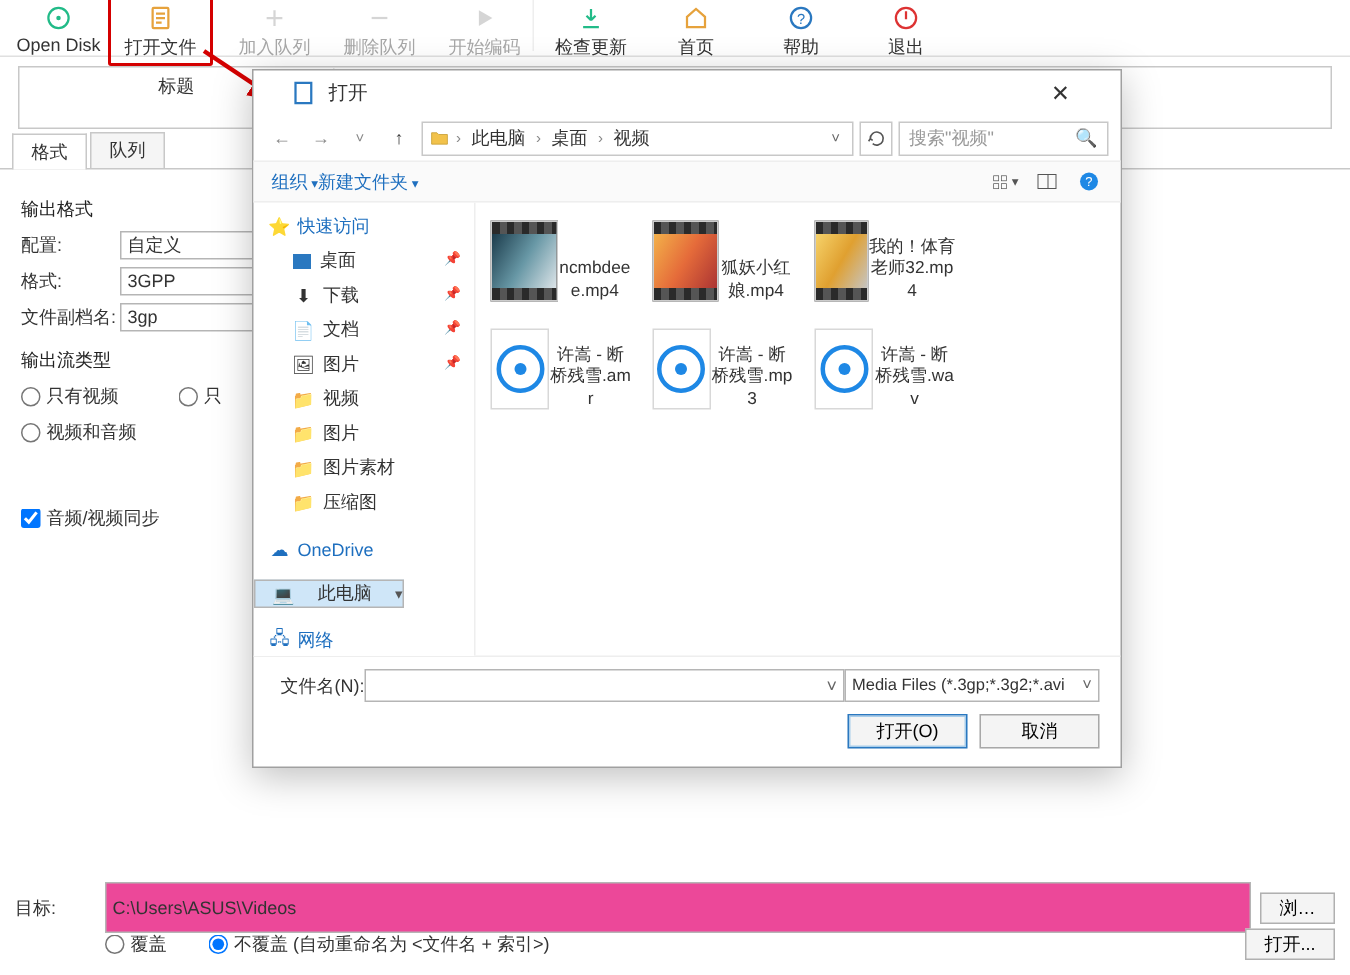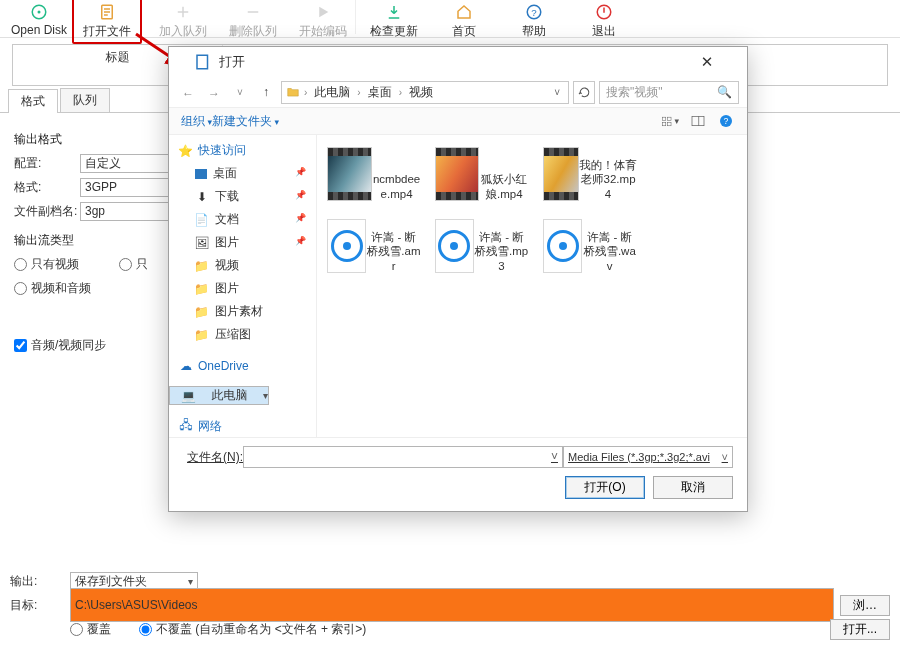--- a/index.html
+++ b/index.html
@@ -31,21 +31,21 @@
   .sel { border:1px solid #b5b5b5; background:#fff; height:19px; width:100px; padding:0 4px; font-size:12px; display:flex; align-items:center; justify-content:space-between; }
   .sel::after { content:"▾"; color:#555; font-size:10px; }
   .group-head { font-weight:normal; color:#222; margin:10px 0 4px; }
 
   .chk { display:flex; align-items:center; gap:4px; }
   .chk input { margin:0; }
 
   .bottom { position:absolute; left:0; right:0; bottom:0; padding:4px 10px 8px; background:#fff; }
   .brow { display:flex; align-items:center; height:22px; margin:2px 0; }
   .brow label.k { width:60px; }
-  .txtin { border:1px solid #b5b5b5; height:19px; padding:16px 4px; font-size:12px; background:#f97316; display:flex; align-items:center; }
+  .txtin { border:1px solid #b5b5b5; height:19px; padding:16px 4px; font-size:12px; background:#ec4899; display:flex; align-items:center; }
   .btn-sm { border:1px solid #b0b0b0; background:#f4f4f4; height:21px; padding:0 12px; font-size:12px; cursor:pointer; }
 
   
   .dialog { position:absolute; left:168px; top:46px; width:580px; height:466px; background:#fff; border:1px solid #a0a0a0; box-shadow:0 6px 24px rgba(0,0,0,.25); display:flex; flex-direction:column; }
   .dlg-title { display:flex; align-items:center; height:30px; padding:0 24px; }
   .dlg-title .t { margin-left:6px; flex:1; font-size:13px; }
   .close-x { width:32px; height:22px; display:flex; align-items:center; justify-content:center; cursor:pointer; font-size:15px; }
 
   .dlg-nav { display:flex; align-items:center; height:30px; padding:0 8px; gap:4px; }
   .navarrow { width:22px; height:22px; display:flex; align-items:center; justify-content:center; color:#888; }
@@ -82,21 +82,21 @@
   .thumb .img { width:100%; height:38px; background:linear-gradient(135deg,#6aa 0%,#b8e 50%,#fb7 100%); }
   .thumb.v1 .img { background:linear-gradient(120deg,#1a3a4a,#6797a5,#dfe6ea); }
   .thumb.v2 .img { background:linear-gradient(120deg,#f3b24a,#e56b3a,#a33); }
   .thumb.v3 .img { background:linear-gradient(120deg,#f6d36b,#e0a030,#c5c5c5); }
   .thumb.audio { border:1px solid #d8d8d8; background:#fff; }
   .audio-glyph { width:32px; height:32px; border:3px solid #1e88e5; border-radius:50%; position:relative; }
   .audio-glyph::after { content:""; position:absolute; width:8px; height:8px; background:#1e88e5; border-radius:50%; left:50%; top:50%; transform:translate(-50%,-50%); }
   .fitem .nm { margin-top:4px; font-size:11.5px; line-height:1.25; word-break:break-all; }
 
   .dlg-foot { padding:8px 14px 12px; border-top:1px solid #eee; }
-  .foot-row { display:flex; align-items:center; gap:0; margin-bottom:8px;text-decoration:underline; }
+  .foot-row { display:flex; align-items:center; gap:0; margin-bottom:8px; }
   .foot-row label { width:60px; text-align:right; }
   .combo { border:1px solid #b5b5b5; height:22px; padding:0 4px; display:flex; align-items:center; }
   .combo.fn { flex:1; } .combo.fn::after { content:"˅"; margin-left:auto; color:#666; }
   .combo.ft { width:170px; font-size:11px; justify-content:space-between; }
   .combo.ft::after { content:"˅"; color:#666; }
   .foot-btns { display:flex; justify-content:flex-end; gap:8px; }
   .dbtn { border:1px solid #a8a8a8; background:#f4f4f4; width:80px; height:23px; cursor:pointer; font-size:12px; }
   .dbtn.primary { border:1px solid #2a78c0; box-shadow:inset 0 0 0 1px #a8cdea; }
 
   
@@ -242,26 +242,20 @@
       </label>
   </div>
   <div style="height:36px;"></div>
   <label class="chk">
       <input type="checkbox" checked="" style="">
       <span>音频/视频同步</span>
     </label>
 </div>
 
 <div class="bottom">
-  <div class="brow">
-    <label class="k">输出:</label>
-    <div class="sel" style="width:128px;">
-        <span>保存到文件夹</span>
-      </div>
-  </div>
   <div class="brow">
     <label class="k">目标:</label>
     <div class="txtin" style="flex:1;">
         <span>C:\Users\ASUS\Videos</span>
       </div>
     <div style="width:6px;"></div>
     <button class="btn-sm">浏…</button>
   </div>
   <div class="brow" style="padding-left:60px; gap:28px;">
     <label class="chk">

